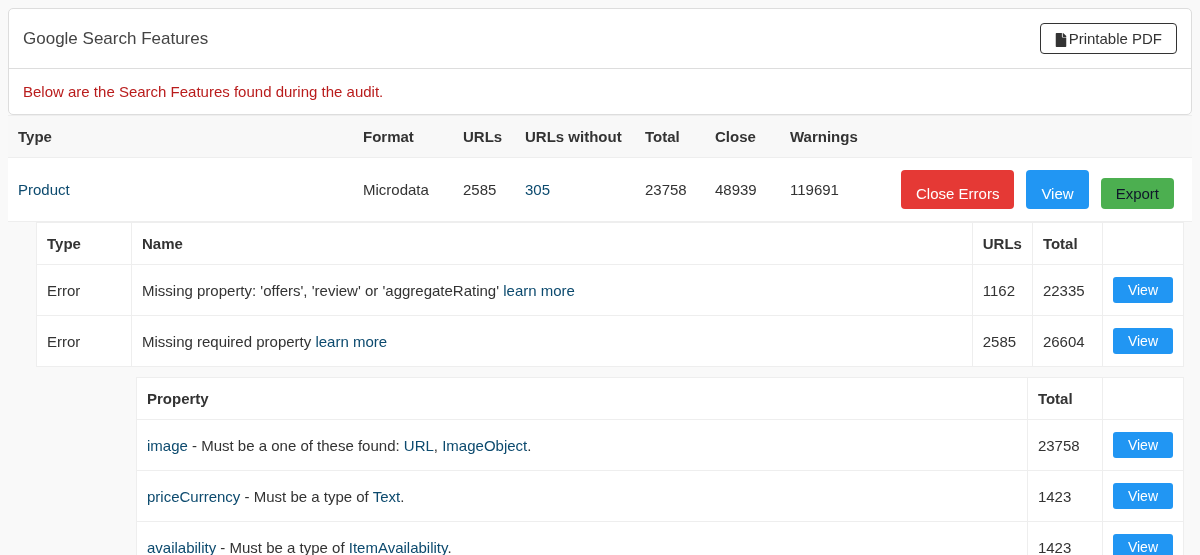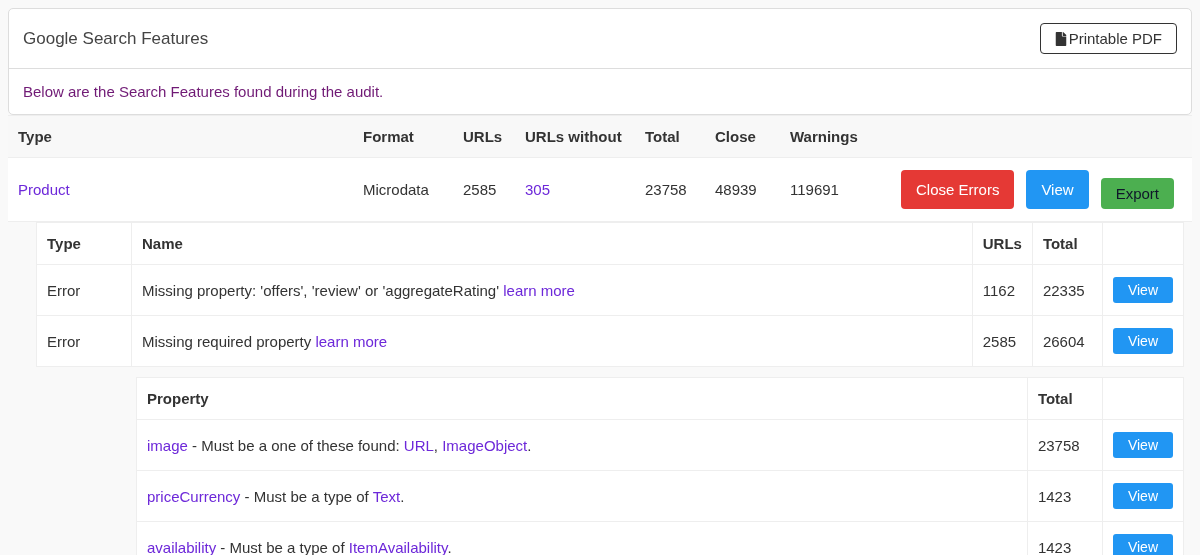--- a/index.html
+++ b/index.html
@@ -1,32 +1,32 @@
 <!DOCTYPE html>
 <html><head>
 <meta charset="utf-8">
 <style>
   * { box-sizing: border-box; margin: 0; padding: 0; }
   body { font-family: -apple-system, BlinkMacSystemFont, "Segoe UI", "Helvetica Neue", Arial, sans-serif; font-size: 15px; color: #333; background: #f9f9f9; }
   .container { width: 1200px; margin: 0 auto; padding: 8px; }
   .panel { border: 1px solid #ddd; border-radius: 5px; background: #fff; margin-bottom: 0; }
   .panel-header { display: flex; align-items: center; justify-content: space-between; padding: 14px 14px; border-bottom: 1px solid #ddd; }
   .panel-title { font-size: 17px; font-weight: 400; color: #444; }
-  .btn { display: inline-flex; align-items: center; gap: 2px; padding: 6px 14px; border-radius: 4px; font-size: 15px; cursor: pointer; border: 1px solid transparent; white-space: nowrap; }
+  .btn { display: inline-flex; align-items: flex-end; gap: 2px; padding: 6px 14px; border-radius: 4px; font-size: 15px; cursor: pointer; border: 1px solid transparent; white-space: nowrap; }
   .btn-outline { border: 1px solid #333; background: #fff; color: #333; }
   .btn-danger { background: #e53935; color: #fff; margin-left: 42px; }
   .btn-primary { background: #2196f3; color: #fff; }
   .btn-success { background: #4caf50; color: #0f172a; margin-top: 8px; }
   .btn-primary-sm { background: #2196f3; color: #fff; padding: 4px 14px; font-size: 14px; border-radius: 3px; }
-  .subtext { padding: 14px; font-size: 15px; color: #701a75; }
+  .subtext { padding: 14px; font-size: 15px; color: #b91c1c; }
   .tbl { width: 100%; border-collapse: collapse; table-layout: fixed; }
   .tbl th, .tbl td { text-align: left; padding: 12px 10px; border-bottom: 1px solid #eee; }
   .tbl th { font-weight: 600; background: #fff; border-top: 1px solid #eee; border-bottom: 1px solid #eee; }
   .main-head th { background: #f8f8f8; }
-  .link { color: #6d28d9; text-decoration: none; }
+  .link { color: #0c4a6e; text-decoration: none; }
   .actions { display: flex; gap: 12px; justify-content: flex-end; padding-right: 8px; }
   .nested { padding-left: 28px; padding-right: 8px; padding-bottom: 8px; }
   .nested-tbl { width: 100%; border-collapse: collapse; background: #fff; }
   .nested-tbl th, .nested-tbl td { text-align: left; padding: 12px 10px; border: 1px solid #eee; }
   .nested-tbl th { font-weight: 600; background: #fff; }
   .indent-block { margin-left: 100px; margin-top: 10px; }
   .view-cell { text-align: center; width: 80px; }
   .file-icon { width: 12px; height: 14px; display: inline-block; vertical-align: -2px; }
 </style>
 </head>

